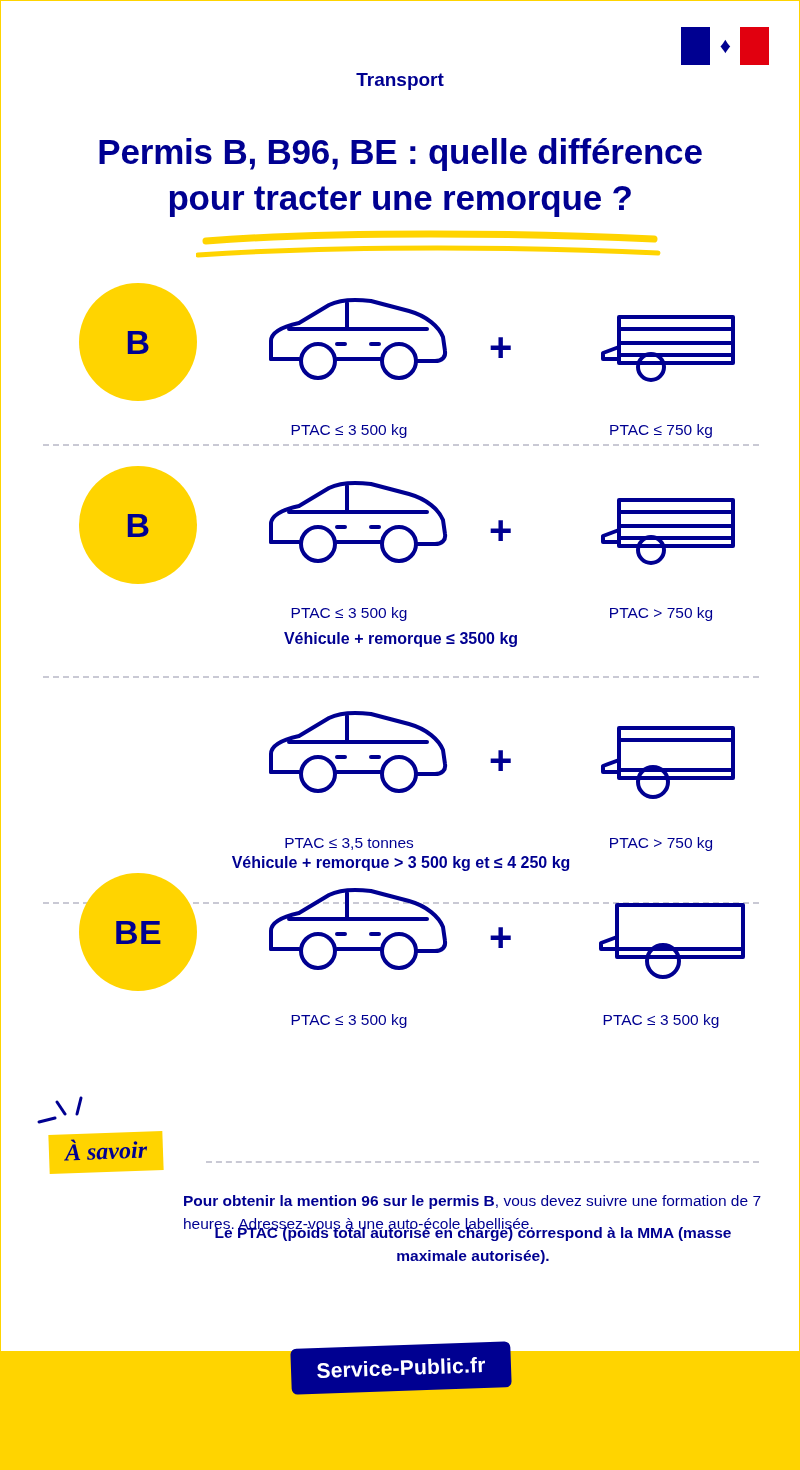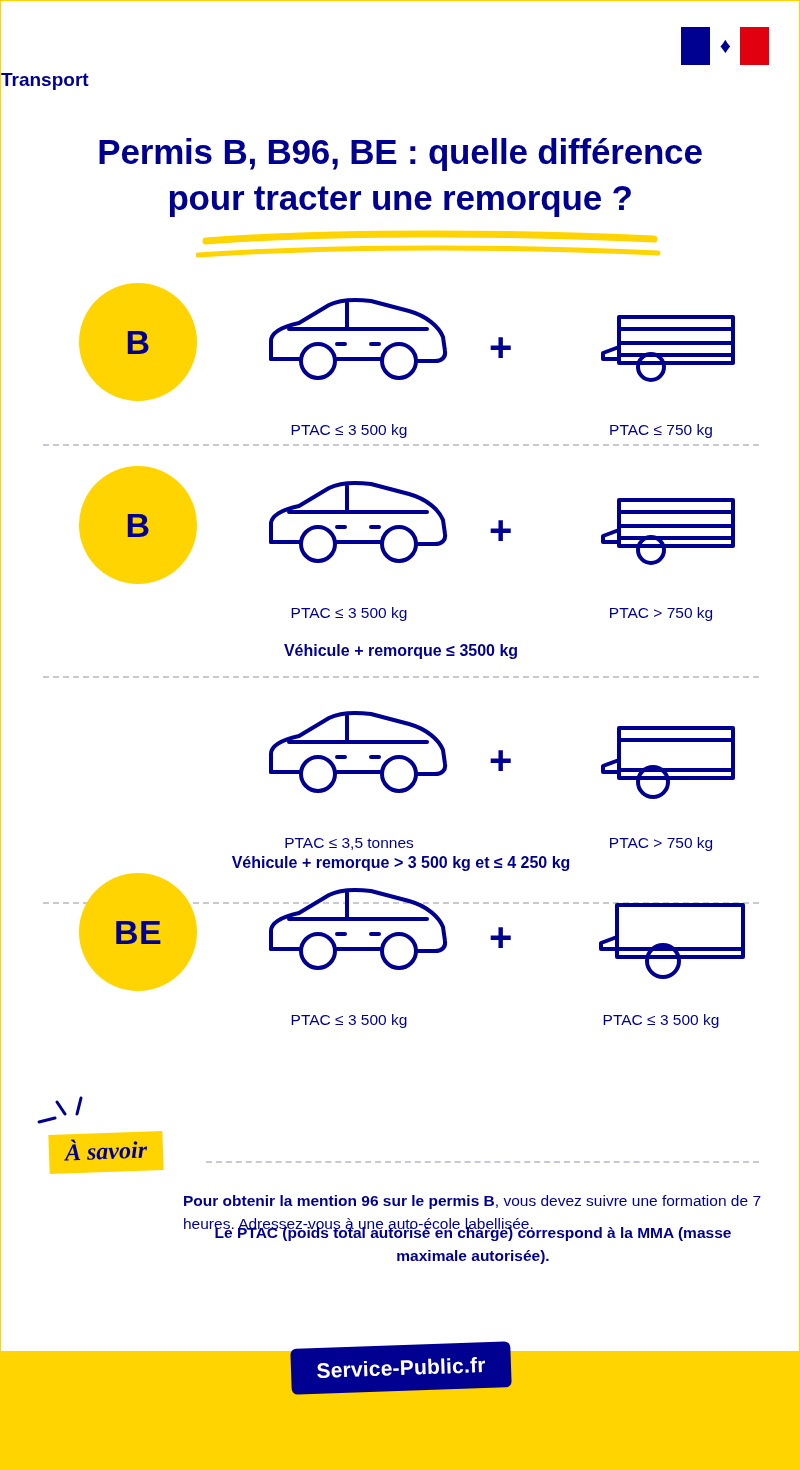--- a/index.html
+++ b/index.html
@@ -39,21 +39,21 @@
     font-size: 22px;
     line-height: 26px;
     text-align: center;
   }
 
   
   .kicker {
     position: absolute;
     top: 68px;
     width: 100%;
-    text-align: left;
+    text-align: center;
     font-size: 19px;
     font-weight: bold;
     color: #000091;
   }
   .title {
     position: absolute;
     top: 128px;
     left: 0; right: 0;
     text-align: center;
     font-size: 35px;
@@ -284,21 +284,21 @@
         <path d="M26 42 L140 42"></path>
         <path d="M26 54 L140 54 L140 62 L26 62 Z"></path>
         <path d="M26 46 L10 52 L10 58 L26 58"></path>
         <circle cx="58" cy="66" r="13"></circle>
         <path d="M86 62 L128 62"></path>
       </g>
     </svg>
 
     <div class="cap cap-car">PTAC ≤ 3 500 kg</div>
     <div class="cap cap-trailer">PTAC &gt; 750 kg</div>
-    <div class="total" style="top:176px">Véhicule + remorque ≤ 3500 kg</div>
+    <div class="total" style="top:164px">Véhicule + remorque ≤ 3500 kg</div>
   </div>
 
   <div class="divider" style="top:675px"></div>
 
   <div class="row" style="top:695px;height:170px">
 
     <svg class="car" width="195" height="110" viewBox="0 0 195 110">
       <g fill="none" stroke="#000091" stroke-width="4" stroke-linecap="round" stroke-linejoin="round">
         <path d="M12 70 L12 52 C12 44 22 38 40 34 L70 16 C80 11 96 10 112 12 L150 22 C168 27 180 38 184 48 L186 62 C187 68 183 72 176 72"></path>
         <path d="M12 70 L40 70 M78 70 L122 70 M158 72 L176 72"></path>

